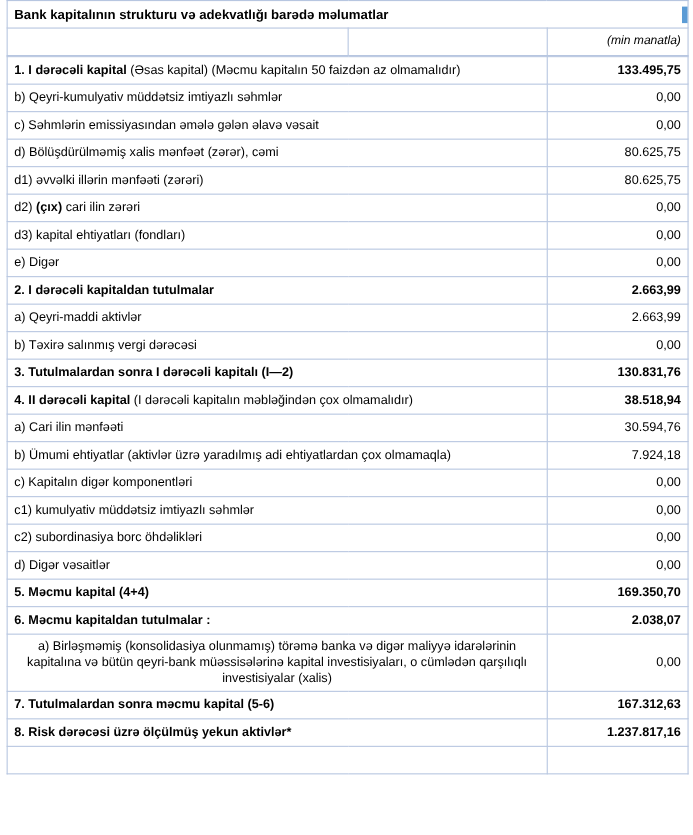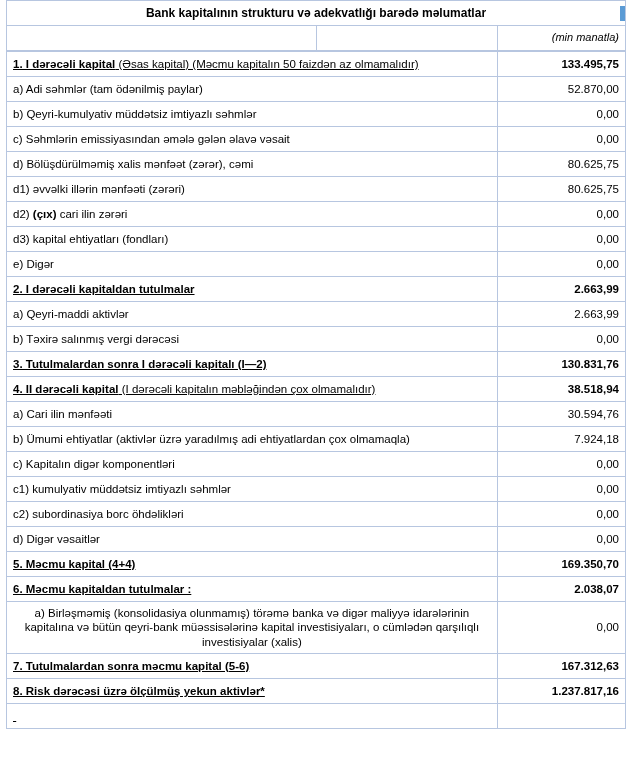--- a/index.html
+++ b/index.html
@@ -27,21 +27,21 @@
     table-layout: fixed;
   }
   table.grid td {
     border: 1px solid #b7c6e0;
     padding: 4px 6px;
     vertical-align: middle;
     height: 16px;
     line-height: 1.25;
   }
   .title-row td {
-    text-align: center;
+    text-align: left;
     font-weight: bold;
     font-size: 12px;
     border: 1px solid #4472a8;
     background: #ffffff;
     padding: 5px 4px;
   }
   .title-wrap {
     position: relative;
   }
   .title-handle {
@@ -64,21 +64,21 @@
     text-align: left;
     white-space: normal;
   }
   .value {
     text-align: right;
     white-space: nowrap;
   }
   .bold {
     font-weight: bold;
   }
-  .ind0 { padding-left: 6px; text-decoration: underline; }
+  .ind0 { padding-left: 6px; }
   .ind1 { padding-left: 14px; }
   .ind2 { padding-left: 22px; }
   .multiline {
     line-height: 1.3;
     text-align: center;
   }
   .col-a { width: 310px; }
   .col-b { width: 180px; }
   .col-c { width: 128px; }
 </style>
@@ -113,24 +113,20 @@
       <col class="col-a">
       <col class="col-b">
       <col class="col-c">
     </colgroup>
     <tbody id="rows-body">
         <tr>
           <td colspan="2" class="label ind0"><span class="bold">1. I dərəcəli kapital</span><span> (Əsas kapital) (Məcmu kapitalın 50 faizdən  az olmamalıdır)</span></td>
           <td class="value bold">133.495,75</td>
         </tr>
         <tr>
-          <td colspan="2" class="label ind1"><span>a) Adi səhmlər (tam ödənilmiş paylar)</span></td>
-          <td class="value">52.870,00</td>
-        </tr>
-        <tr>
           <td colspan="2" class="label ind1"><span>b) Qeyri-kumulyativ müddətsiz imtiyazlı səhmlər</span></td>
           <td class="value">0,00</td>
         </tr>
         <tr>
           <td colspan="2" class="label ind1"><span>c) Səhmlərin emissiyasından əmələ gələn  əlavə vəsait</span></td>
           <td class="value">0,00</td>
         </tr>
         <tr>
           <td colspan="2" class="label ind1"><span>d)   Bölüşdürülməmiş xalis mənfəət (zərər), cəmi</span></td>
           <td class="value">80.625,75</td>

